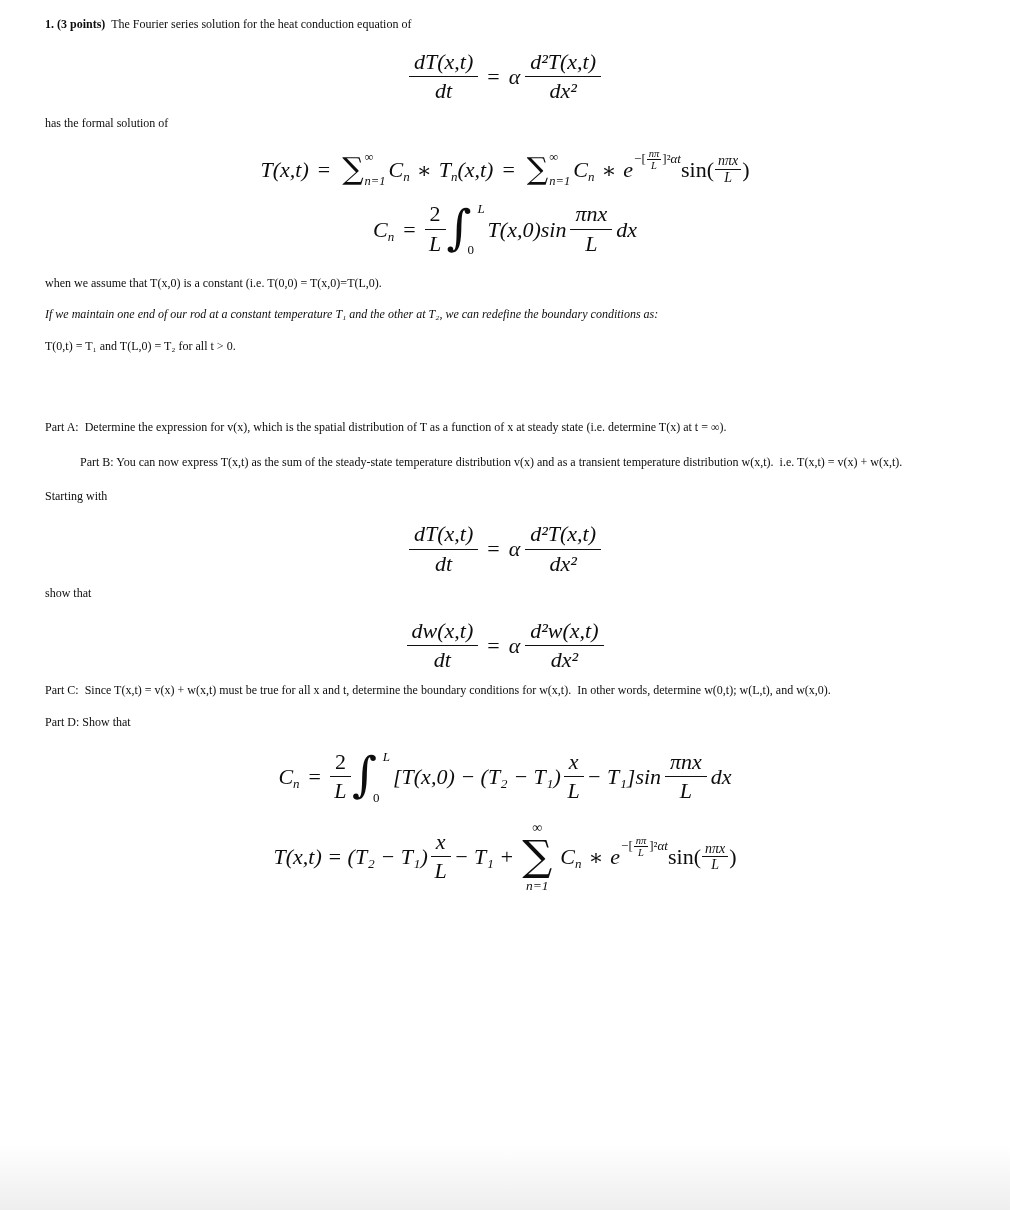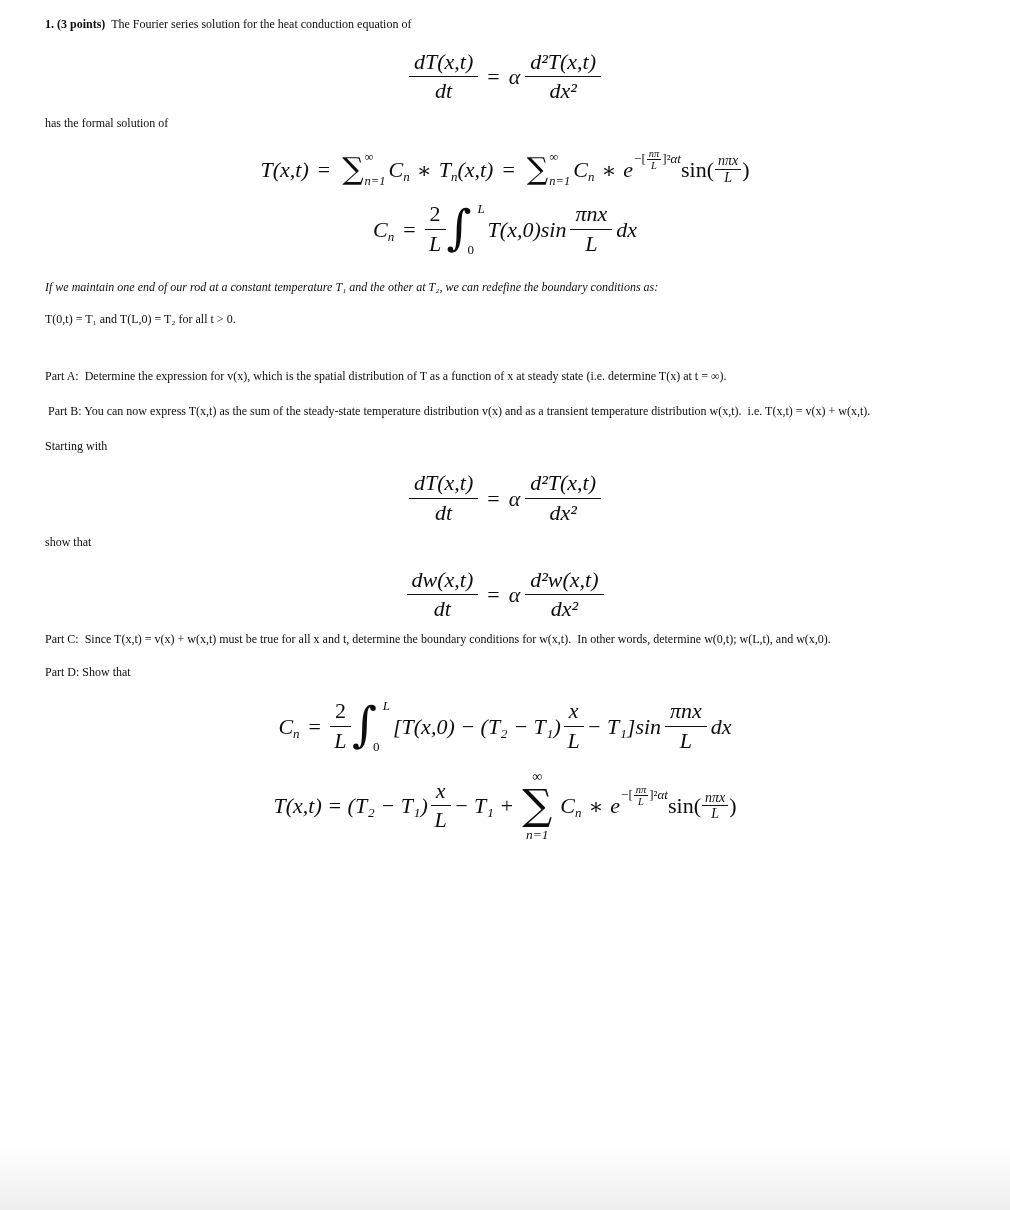--- a/index.html
+++ b/index.html
@@ -60,22 +60,22 @@
   .expgrp{display:inline-flex;align-items:center;font-size:13px;
           transform:translateY(-10px);margin-left:1px;}
 
   
   .m-eq1{margin:16px 0 10px;}
   .m-eq2a{margin:20px 0 4px;}
   .m-eq2b{margin:14px 0 18px;}
   .m-p3{margin-top:6px;}
   .m-p4{margin-top:10px;font-style:italic;}
   .m-p5{margin-top:12px;}
-  .m-partA{margin-top:40px;}
-  .m-partB{margin-top:18px;}
+  .m-partA{margin-top:64px;}
+  .m-partB{margin-top:18px;margin-left:32px;}
   .m-start{margin-top:18px;}
   .m-eq3{margin:16px 0 8px;}
   .m-eq4{margin:16px 0 8px;}
   .m-partC{margin-top:6px;}
   .m-partD{margin-top:16px;}
   .m-eq5{margin:18px 0 0;}
   .m-eq6{margin:16px 0 0;}
 
   .fade{position:absolute;left:0;bottom:0;width:1010px;height:66px;
         background:linear-gradient(to bottom, rgba(238,238,238,0), #eeeeee);
@@ -159,20 +159,21 @@
       </span>
     </span>
     <span class="tok">T(x,0)sin</span>
     <span class="frac" style="margin:0 4px;">
       <span class="top">πnx</span>
       <span class="bot">L</span>
     </span>
     <span class="tok">dx</span>
   </div>
 
+  <p class="para m-p3">when we assume that T(x,0) is a constant (i.e. T(0,0) = T(x,0)=T(L,0).</p>
   <p class="para loose m-p4">If we maintain one end of our rod at a constant temperature T₁ and the other at T₂, we can redefine the boundary conditions as:</p>
   <p class="para m-p5">T(0,t) = T₁ and T(L,0) = T₂ for all t &gt; 0.</p>
 
   <p class="para m-partA">Part A:&nbsp; Determine the expression for v(x), which is the spatial distribution of T as a function of x at steady state (i.e. determine T(x) at t = ∞).</p>
   <p class="para m-partB">&nbsp;Part B: You can now express T(x,t) as the sum of the steady-state temperature distribution v(x) and as a transient temperature distribution w(x,t).&nbsp; i.e. T(x,t) = v(x) + w(x,t).</p>
 
   <p class="para m-start">Starting with</p>
 
   <div class="eq m-eq3">
     <span class="frac">

